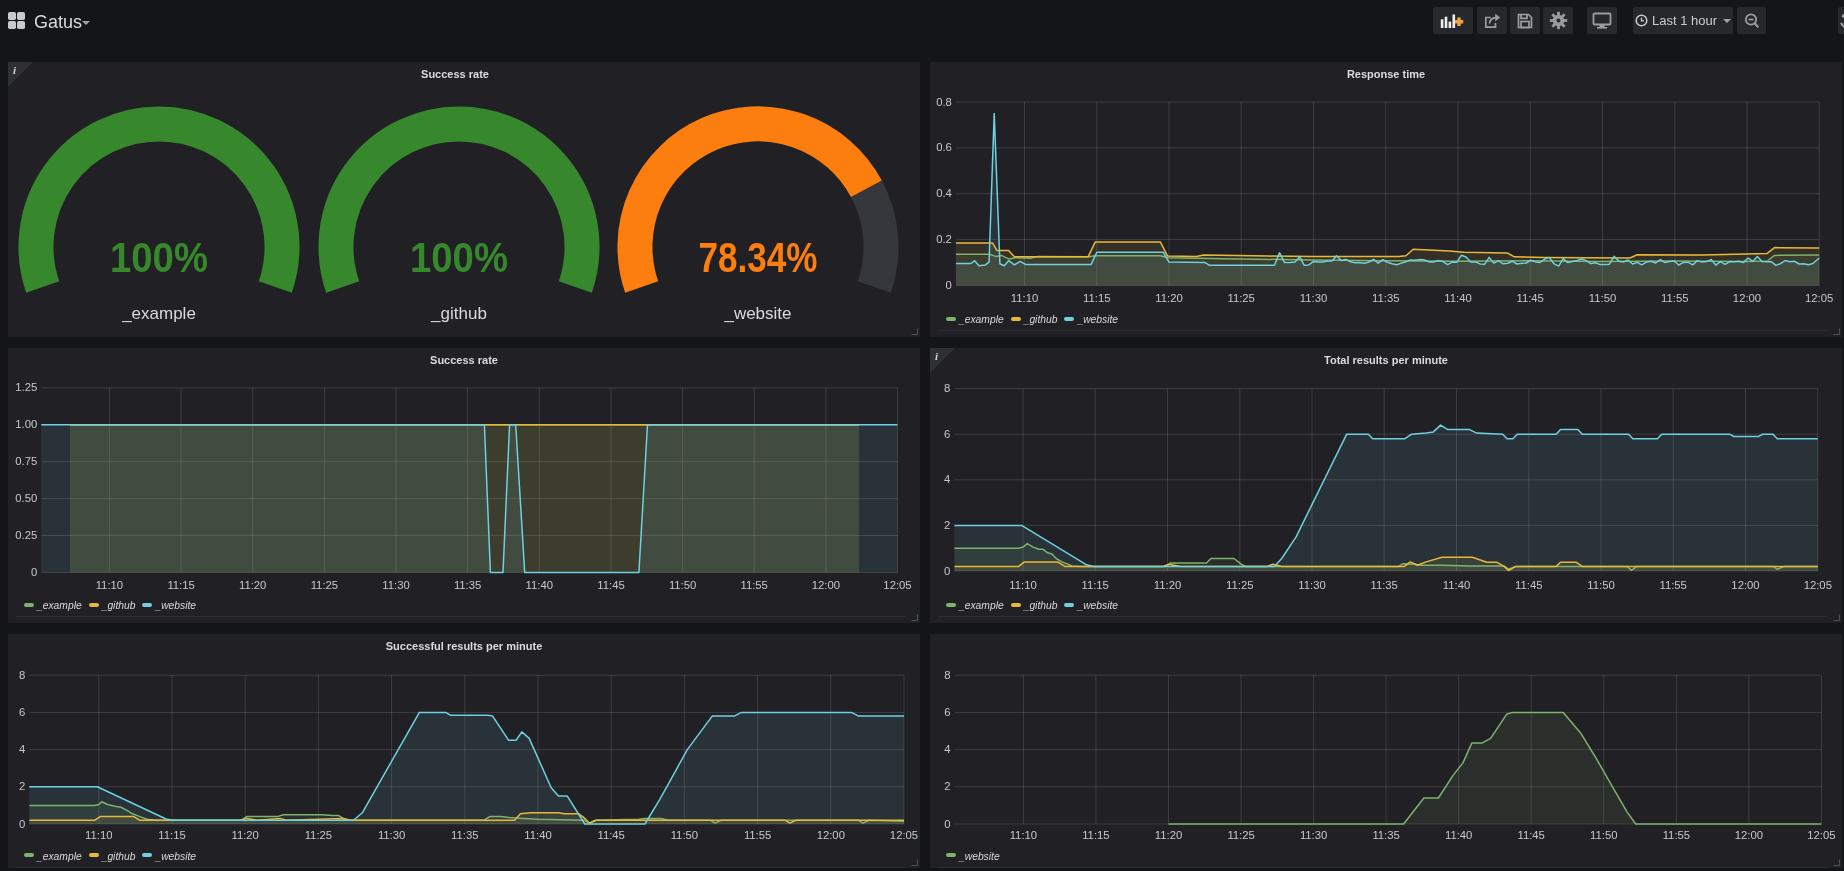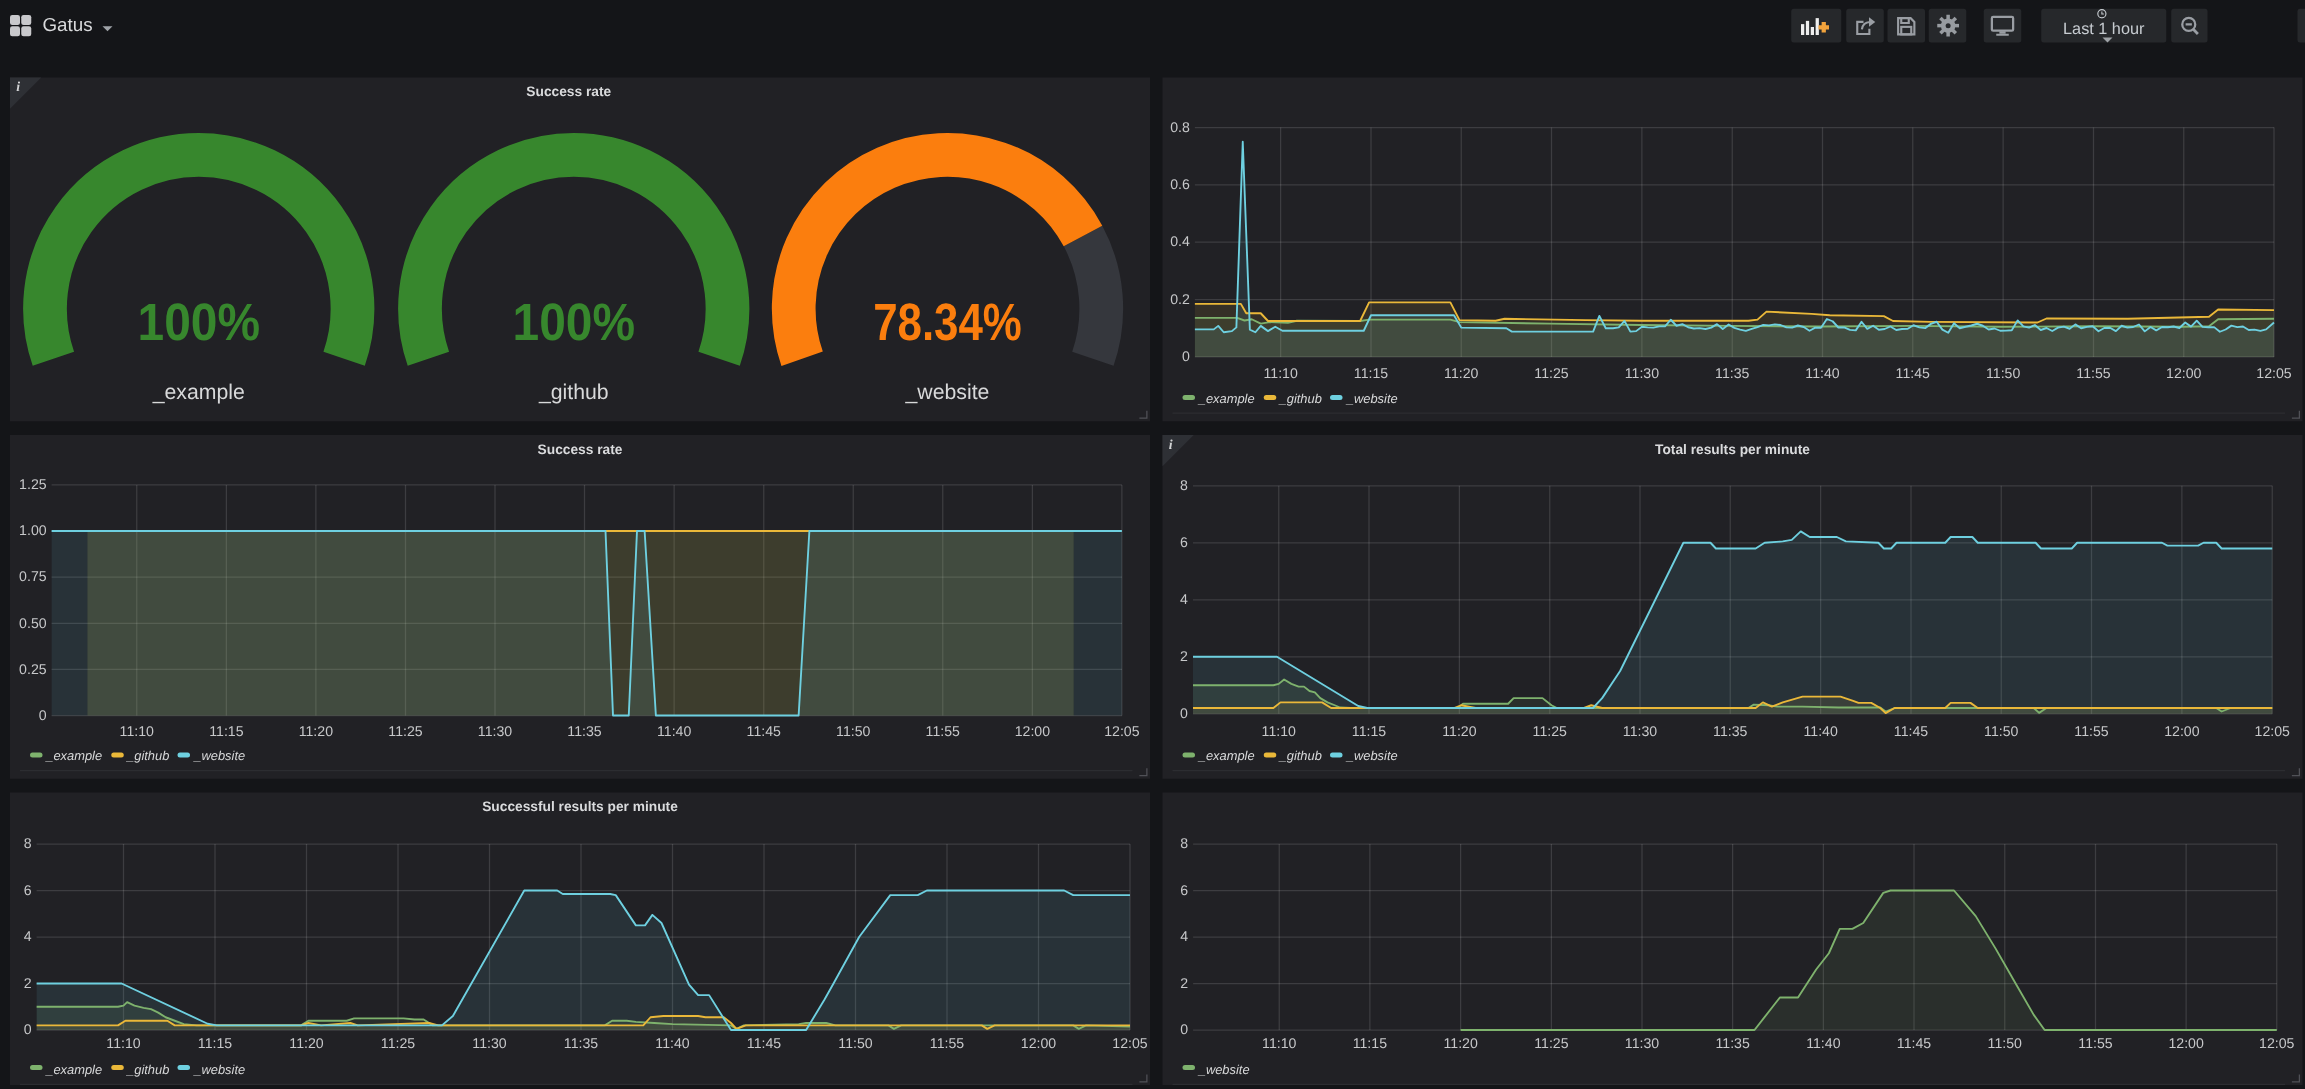--- a/index.html
+++ b/index.html
@@ -5,34 +5,34 @@
   font-family:"Liberation Sans",sans-serif; }
 .panel { position:absolute; background:#212125; }
 .ptitle { position:absolute; left:0; right:0; top:6px; text-align:center;
   font-size:11px; font-weight:700; color:#dadbdd; }
 svg text { font-family:"Liberation Sans",sans-serif; }
 .legend { position:absolute; font-size:10.3px; color:#d8d9da; white-space:nowrap;font-style:italic; }
 .li { margin-right:7px; }
 .lic { display:inline-block; width:10px; height:4px; border-radius:2px;
   vertical-align:2.5px; margin-right:3px; }
 .tbtn { position:absolute; background:#26282b; border-radius:2px; display:flex;
-  align-items:center; justify-content:center;flex-direction:column; }
+  align-items:center; justify-content:center; }
 .ttxt { font-size:13px; justify-content:center; }
 .caret { display:inline-block; width:0; height:0; border-left:4.5px solid transparent;
   border-right:4.5px solid transparent; border-top:4.5px solid #9fa3a8; }
 .vsep { display:inline-block; width:1px; height:27px; background:#141518; margin:0 8px 0 9px; }
 </style></head>
 <body>
 <div style="position:absolute;left:8px;top:12px;width:17px;height:17px">
     <div style="position:absolute;left:0px;top:0px;width:7.6px;height:7.6px;background:#c9c9cc;border-radius:1.8px"></div>
     <div style="position:absolute;left:0px;top:9.2px;width:7.6px;height:7.6px;background:#c9c9cc;border-radius:1.8px"></div>
     <div style="position:absolute;left:9.2px;top:0px;width:7.6px;height:7.6px;background:#c9c9cc;border-radius:1.8px"></div>
     <div style="position:absolute;left:9.2px;top:9.2px;width:7.6px;height:7.6px;background:#c9c9cc;border-radius:1.8px"></div>
   </div>
-<div style="position:absolute;left:34px;top:12px;font-size:15px;color:#d9dadc">Gatus</div>
+<div style="position:absolute;left:34px;top:12px;font-size:18px;color:#d9dadc">Gatus</div>
 <span class="caret" style="position:absolute;left:82px;top:21px"></span>
 <div class="tbtn" style="left:1433px;top:7px;width:40px;height:27px">
     <svg width="26" height="17" viewBox="0 0 26 17">
 <rect x="0.8" y="7.3" width="2.6" height="8.7" fill="#efefef"></rect>
 <rect x="4.7" y="4.7" width="2.6" height="11.3" fill="#efefef"></rect>
 <rect x="8.6" y="9.6" width="2.6" height="6.4" fill="#efefef"></rect>
 <rect x="12.5" y="2.5" width="2.6" height="13.5" fill="#efefef"></rect>
 <path d="M19 5.6 v8.4 M14.8 9.8 h8.4" stroke="#f2a33c" stroke-width="3.4"></path>
 </svg>
   </div>
@@ -111,20 +111,21 @@
       <path d="M 858.4 126.8 A 123.0 123.0 0 0 1 866.3 225.0" fill="none" stroke="#35373d" stroke-width="35.0" stroke-linecap="butt"></path>
       <path d="M 633.7 225.0 A 123.0 123.0 0 0 1 858.4 126.8" fill="none" stroke="#fb7e0e" stroke-width="35.0" stroke-linecap="butt"></path>
       <text x="750" y="210" text-anchor="middle" font-size="42" font-weight="700" textLength="119" lengthAdjust="spacingAndGlyphs" fill="#fb7e0e">78.34%</text>
       <text x="750" y="257" text-anchor="middle" font-size="17" fill="#d8d9da">_website</text>
     </svg>
     <svg width="9" height="9" style="position:absolute;right:1px;bottom:1px">
       <path d="M7.5,1.5 L7.5,7.5 L1.5,7.5" fill="none" stroke="#505157" stroke-width="1"></path>
     </svg>
   </div>
 <div class="panel" style="left:930px;top:62px;width:912px;height:275px">
+    <div class="ptitle">Response time</div>
     <svg width="912" height="275" style="position:absolute;left:0;top:0">
       <line x1="25.9" y1="223.5" x2="889.3" y2="223.5" stroke="rgba(255,255,255,0.13)" stroke-width="1"></line>
       <line x1="25.9" y1="177.6" x2="889.3" y2="177.6" stroke="rgba(255,255,255,0.13)" stroke-width="1"></line>
       <line x1="25.9" y1="131.7" x2="889.3" y2="131.7" stroke="rgba(255,255,255,0.13)" stroke-width="1"></line>
       <line x1="25.9" y1="85.9" x2="889.3" y2="85.9" stroke="rgba(255,255,255,0.13)" stroke-width="1"></line>
       <line x1="25.9" y1="40" x2="889.3" y2="40" stroke="rgba(255,255,255,0.13)" stroke-width="1"></line>
       <line x1="94.5" y1="40" x2="94.5" y2="223.5" stroke="rgba(255,255,255,0.13)" stroke-width="1"></line>
       <line x1="166.8" y1="40" x2="166.8" y2="223.5" stroke="rgba(255,255,255,0.13)" stroke-width="1"></line>
       <line x1="239" y1="40" x2="239" y2="223.5" stroke="rgba(255,255,255,0.13)" stroke-width="1"></line>
       <line x1="311.2" y1="40" x2="311.2" y2="223.5" stroke="rgba(255,255,255,0.13)" stroke-width="1"></line>

